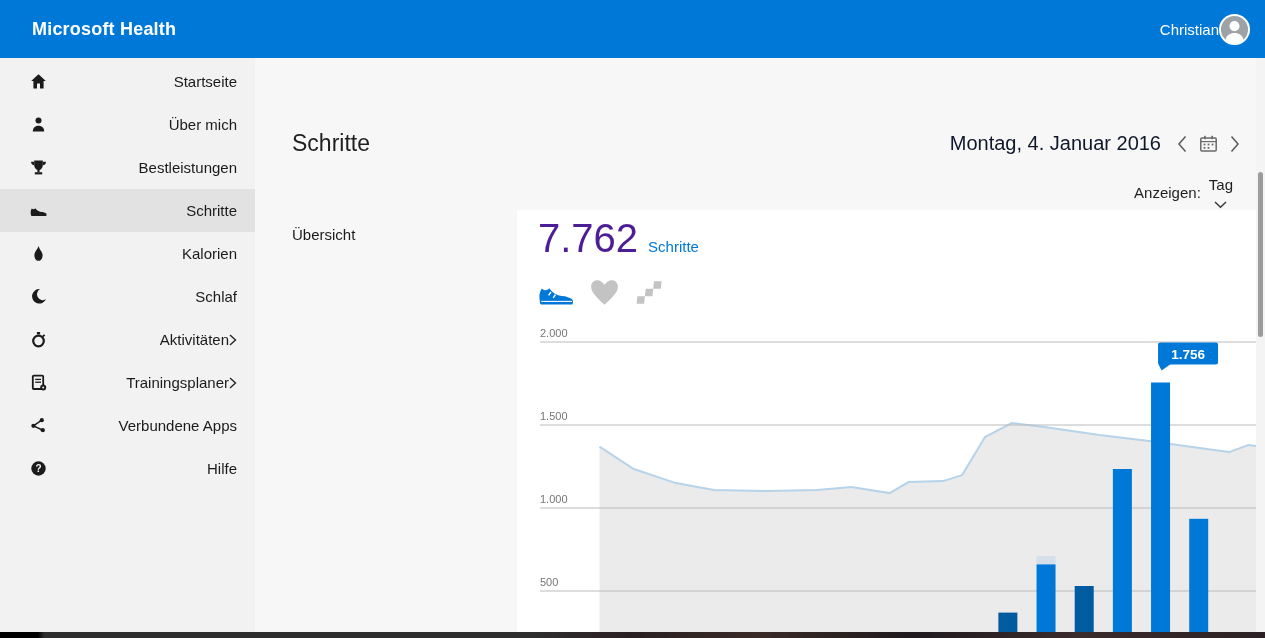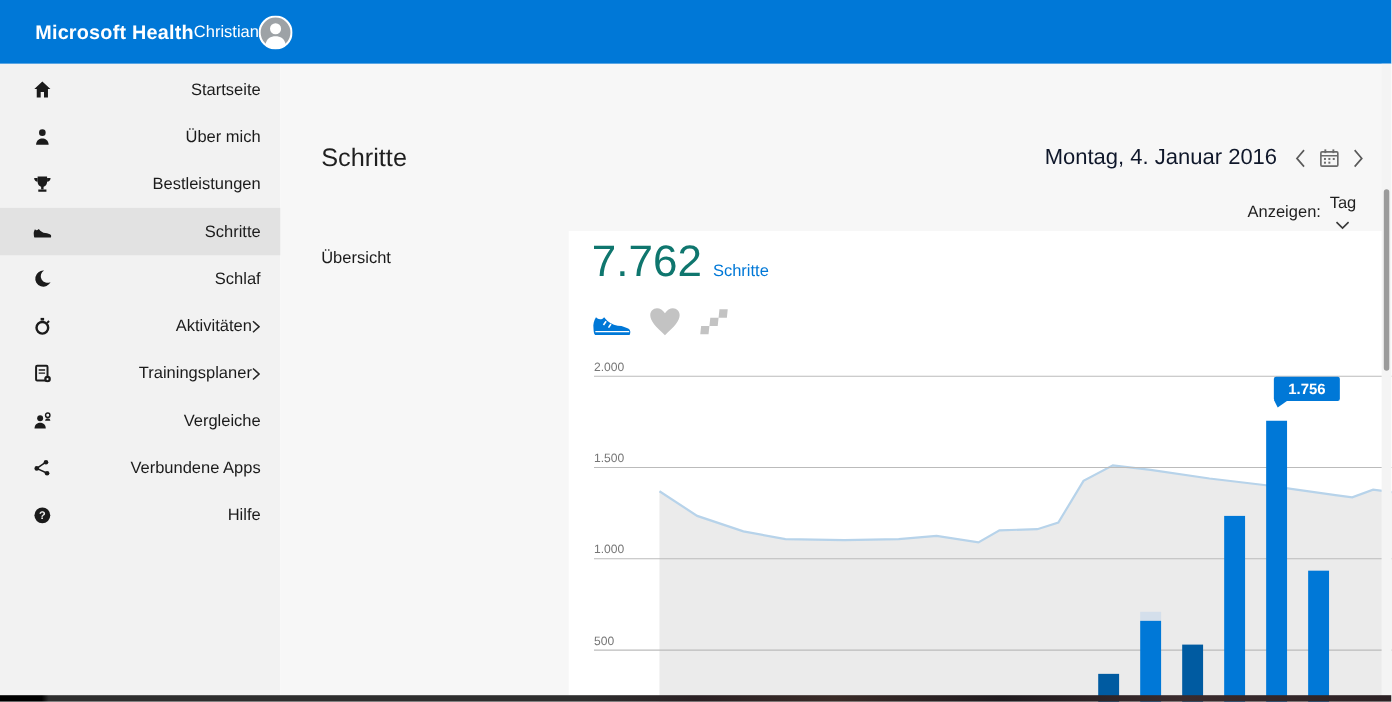--- a/index.html
+++ b/index.html
@@ -2,21 +2,21 @@
 <html><head>
 <meta charset="utf-8">
 <style>
   * { margin:0; padding:0; box-sizing:border-box; }
   html,body { width:1265px; height:638px; overflow:hidden; background:#fff;
               font-family:"Liberation Sans","DejaVu Sans",sans-serif; color:#1f1f1f; }
   .stage { position:relative; width:1265px; height:638px; overflow:hidden; }
 
   
   .topbar { position:absolute; left:0; top:0; width:1265px; height:58px; background:#0078d7;
-            display:flex; align-items:center; justify-content:flex-start; }
+            display:flex; align-items:center; justify-content:space-between; }
   .app-title { color:#fff; font-size:18px; font-weight:bold; margin-left:32px; letter-spacing:.2px; }
   .topbar-right { display:flex; align-items:center; gap:0; margin-right:15px; }
   .user-name { color:#fff; font-size:15px; }
   .avatar { width:31px; height:31px; }
 
   
   .sidebar { position:absolute; left:0; top:58px; width:255px; height:574px; background:#f2f2f2; padding-top:2px;text-align:right; }
   .srow { height:43px; display:flex; align-items:center; padding:0 18px 0 30px; cursor:default; }
   .srow.sel { background:#e2e2e2; }
   .sicon { width:17px; height:17px; display:inline-flex; align-items:center; justify-content:center; flex:0 0 17px; }
@@ -29,21 +29,21 @@
   .tab { position:absolute; left:37px; top:120px; font-size:15px; color:#1b1b1b;margin-top:48px; }
   .date-nav { position:absolute; right:25px; top:74px; display:flex; align-items:center; gap:16px; }
   .date-text { font-size:20px; font-weight:300; color:#0f172a; }
   .nav-ctrls { display:flex; align-items:center; gap:12px; }
   .view-row { position:absolute; right:32px; top:118px; display:flex; align-items:center; gap:8px; font-size:15px; }
   .view-value-wrap { display:flex; align-items:center; gap:8px;flex-direction:column; }
 
   
   .card { position:absolute; left:262px; top:152px; width:994px; height:480px; background:#fff; }
   .summary { position:absolute; left:21px; top:6px; display:flex; align-items:baseline; gap:10px; }
-  .summary-value { font-size:40px; font-weight:300; color:#0f766e; }
+  .summary-value { font-size:40px; font-weight:300; color:#4c1d95; }
   .summary-unit { font-size:15px; color:#0078d7; }
   .metrics { position:absolute; left:21px; top:68px; display:flex; align-items:flex-end; gap:15px; }
   .metric-btn { display:inline-flex; align-items:flex-end; }
   #chart-svg { position:absolute; left:0; top:106px; width:994px; height:374px; font-family:"Liberation Sans","DejaVu Sans",sans-serif; }
 
   
   .scrollbar { position:absolute; right:0; top:58px; width:9px; height:574px; background:#f4f4f4; }
   .scroll-thumb { position:absolute; left:2px; top:114px; width:5px; height:165px; background:#9b9b9b; border-radius:3px; }
 
   
@@ -105,20 +105,28 @@
 
     <div class="srow sel">
       <span class="sicon">
         <svg viewBox="0 0 36 26" width="17" height="13">
           <path d="M1.5,18 C1,15 2,11.5 3.8,8.5 C6,10.8 9,11 11.2,8.3 L14,11.5 C17.5,14.8 22.5,16.3 27,16.3 L32.5,18.3 C34.6,19.1 35.4,21 34.9,23 L34.4,24.6 L3.6,24.6 C2.2,24.6 1.7,22.6 1.5,18 Z" fill="#1b1b1b"></path>
         </svg>
       </span>
       <span class="slabel">Schritte</span>
     </div>
 
+    <div class="srow">
+      <span class="sicon">
+        <svg viewBox="0 0 17 17" width="17" height="17">
+            <path d="M8.5,0.8 C8.5,3.6 4.4,6.4 4.4,10.4 C4.4,13.4 6.2,15.8 8.5,15.8 C10.8,15.8 12.6,13.4 12.6,10.4 C12.6,8.3 11.5,6.7 10.4,5.1 C9.4,3.7 8.5,0.8 8.5,0.8 Z" fill="#1b1b1b"></path>
+          </svg>
+      </span>
+      <span class="slabel">Kalorien</span>
+    </div>
 
     <div class="srow">
       <span class="sicon">
         <svg viewBox="0 0 17 17" width="17" height="17">
             <path d="M10,1 A7.3,7.3 0 1,0 16,11.3 A5.8,5.8 0 1,1 10,1 Z" fill="#1b1b1b"></path>
           </svg>
       </span>
       <span class="slabel">Schlaf</span>
     </div>
 
@@ -145,31 +153,20 @@
           <circle cx="13.2" cy="13.6" r="3" fill="#1b1b1b"></circle>
           <circle cx="13.2" cy="13.6" r="1" fill="#f2f2f2"></circle>
         </svg>
       </span>
       <span class="slabel">Trainingsplaner</span>
       <svg class="sub-chevron" viewBox="0 0 8 12">
           <path d="M1,1 L6.5,6 L1,11" fill="none" stroke="#262626" stroke-width="1.4"></path>
         </svg>
     </div>
 
-    <div class="srow">
-      <span class="sicon">
-        <svg viewBox="0 0 17 17" width="17" height="17">
-          <circle cx="6.5" cy="6.2" r="2.7" fill="#1b1b1b"></circle>
-          <path d="M1.4,15.6 C1.4,11.8 4.3,10.4 6.5,10.4 C8.7,10.4 11.6,11.8 11.6,15.6 Z" fill="#1b1b1b"></path>
-          <circle cx="13.4" cy="3.4" r="2" fill="none" stroke="#1b1b1b" stroke-width="1.3"></circle>
-          <path d="M11,8.4 C11.3,6.8 12.3,6.2 13.4,6.2 C14.5,6.2 15.5,6.8 15.8,8.4 Z" fill="#1b1b1b"></path>
-        </svg>
-      </span>
-      <span class="slabel">Vergleiche</span>
-    </div>
 
     <div class="srow">
       <span class="sicon">
         <svg viewBox="0 0 17 17" width="17" height="17">
           <line x1="3.4" y1="8.8" x2="11.4" y2="3.4" stroke="#1b1b1b" stroke-width="1.4"></line>
           <line x1="3.4" y1="8.8" x2="12.4" y2="13" stroke="#1b1b1b" stroke-width="1.4"></line>
           <circle cx="3.4" cy="8.8" r="2.1" fill="#1b1b1b"></circle>
           <circle cx="11.8" cy="3.2" r="2.1" fill="#1b1b1b"></circle>
           <circle cx="12.8" cy="13.2" r="2.1" fill="#1b1b1b"></circle>
         </svg>

